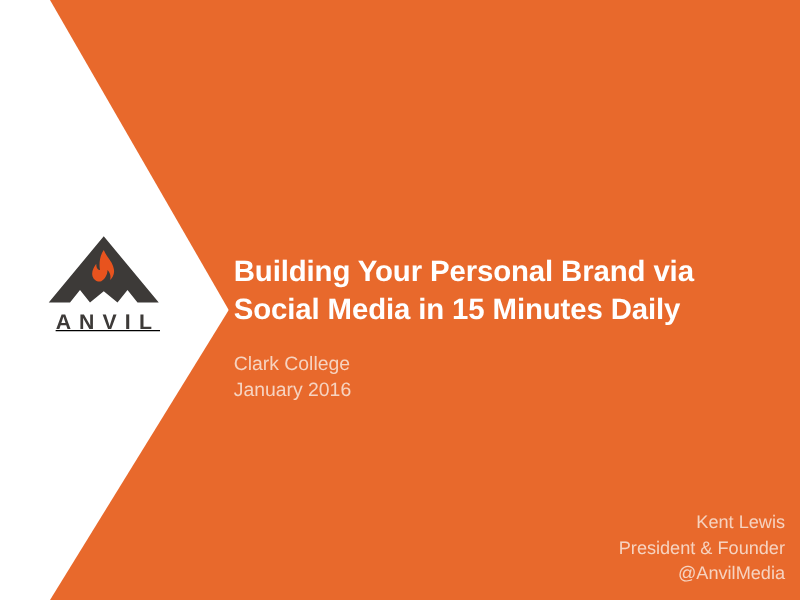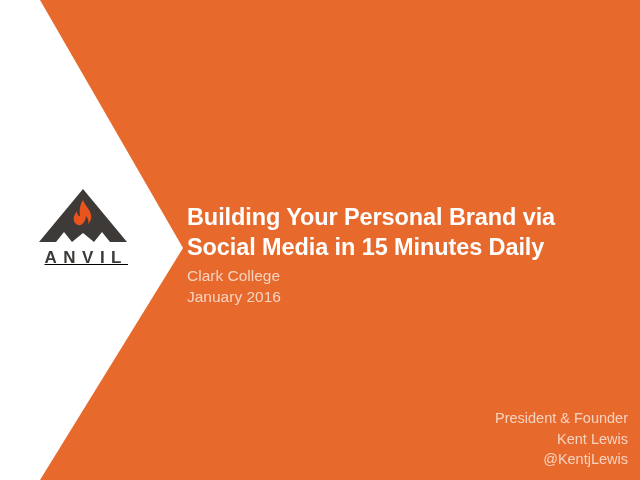--- a/index.html
+++ b/index.html
@@ -72,21 +72,21 @@
   .slide-title {
     margin: 0;
     font-family: "Liberation Sans", sans-serif;
     font-size: 23.5px;
     font-weight: 700;
     line-height: 1.28;
     color: #FFFFFF;
     letter-spacing: -0.1px;
   }
   .slide-subtitle {
-    margin: 4px 0 0 0;
+    margin: 20px 0 0 0;
     font-family: "Liberation Sans", sans-serif;
     font-size: 15.5px;
     font-weight: 400;
     line-height: 1.33;
     color: #F6D3C0;
   }
   .slide-subtitle .sub-line {
     display: block;
   }
 
@@ -134,18 +134,18 @@
 
   <div class="title-block">
     <h1 class="slide-title">Building Your Personal Brand via Social Media in 15 Minutes Daily</h1>
     <div class="slide-subtitle">
       <span class="sub-line">Clark College</span>
       <span class="sub-line">January 2016</span>
     </div>
   </div>
 
   <div class="presenter-block">
+    <span class="pres-line">Kent Lewis</span>
     <span class="pres-line">President &amp; Founder</span>
-    <span class="pres-line">Kent Lewis</span>
-    <span class="pres-line">@KentjLewis</span>
+    <span class="pres-line">@AnvilMedia</span>
   </div>
 
 </div>
 
 </body></html>

